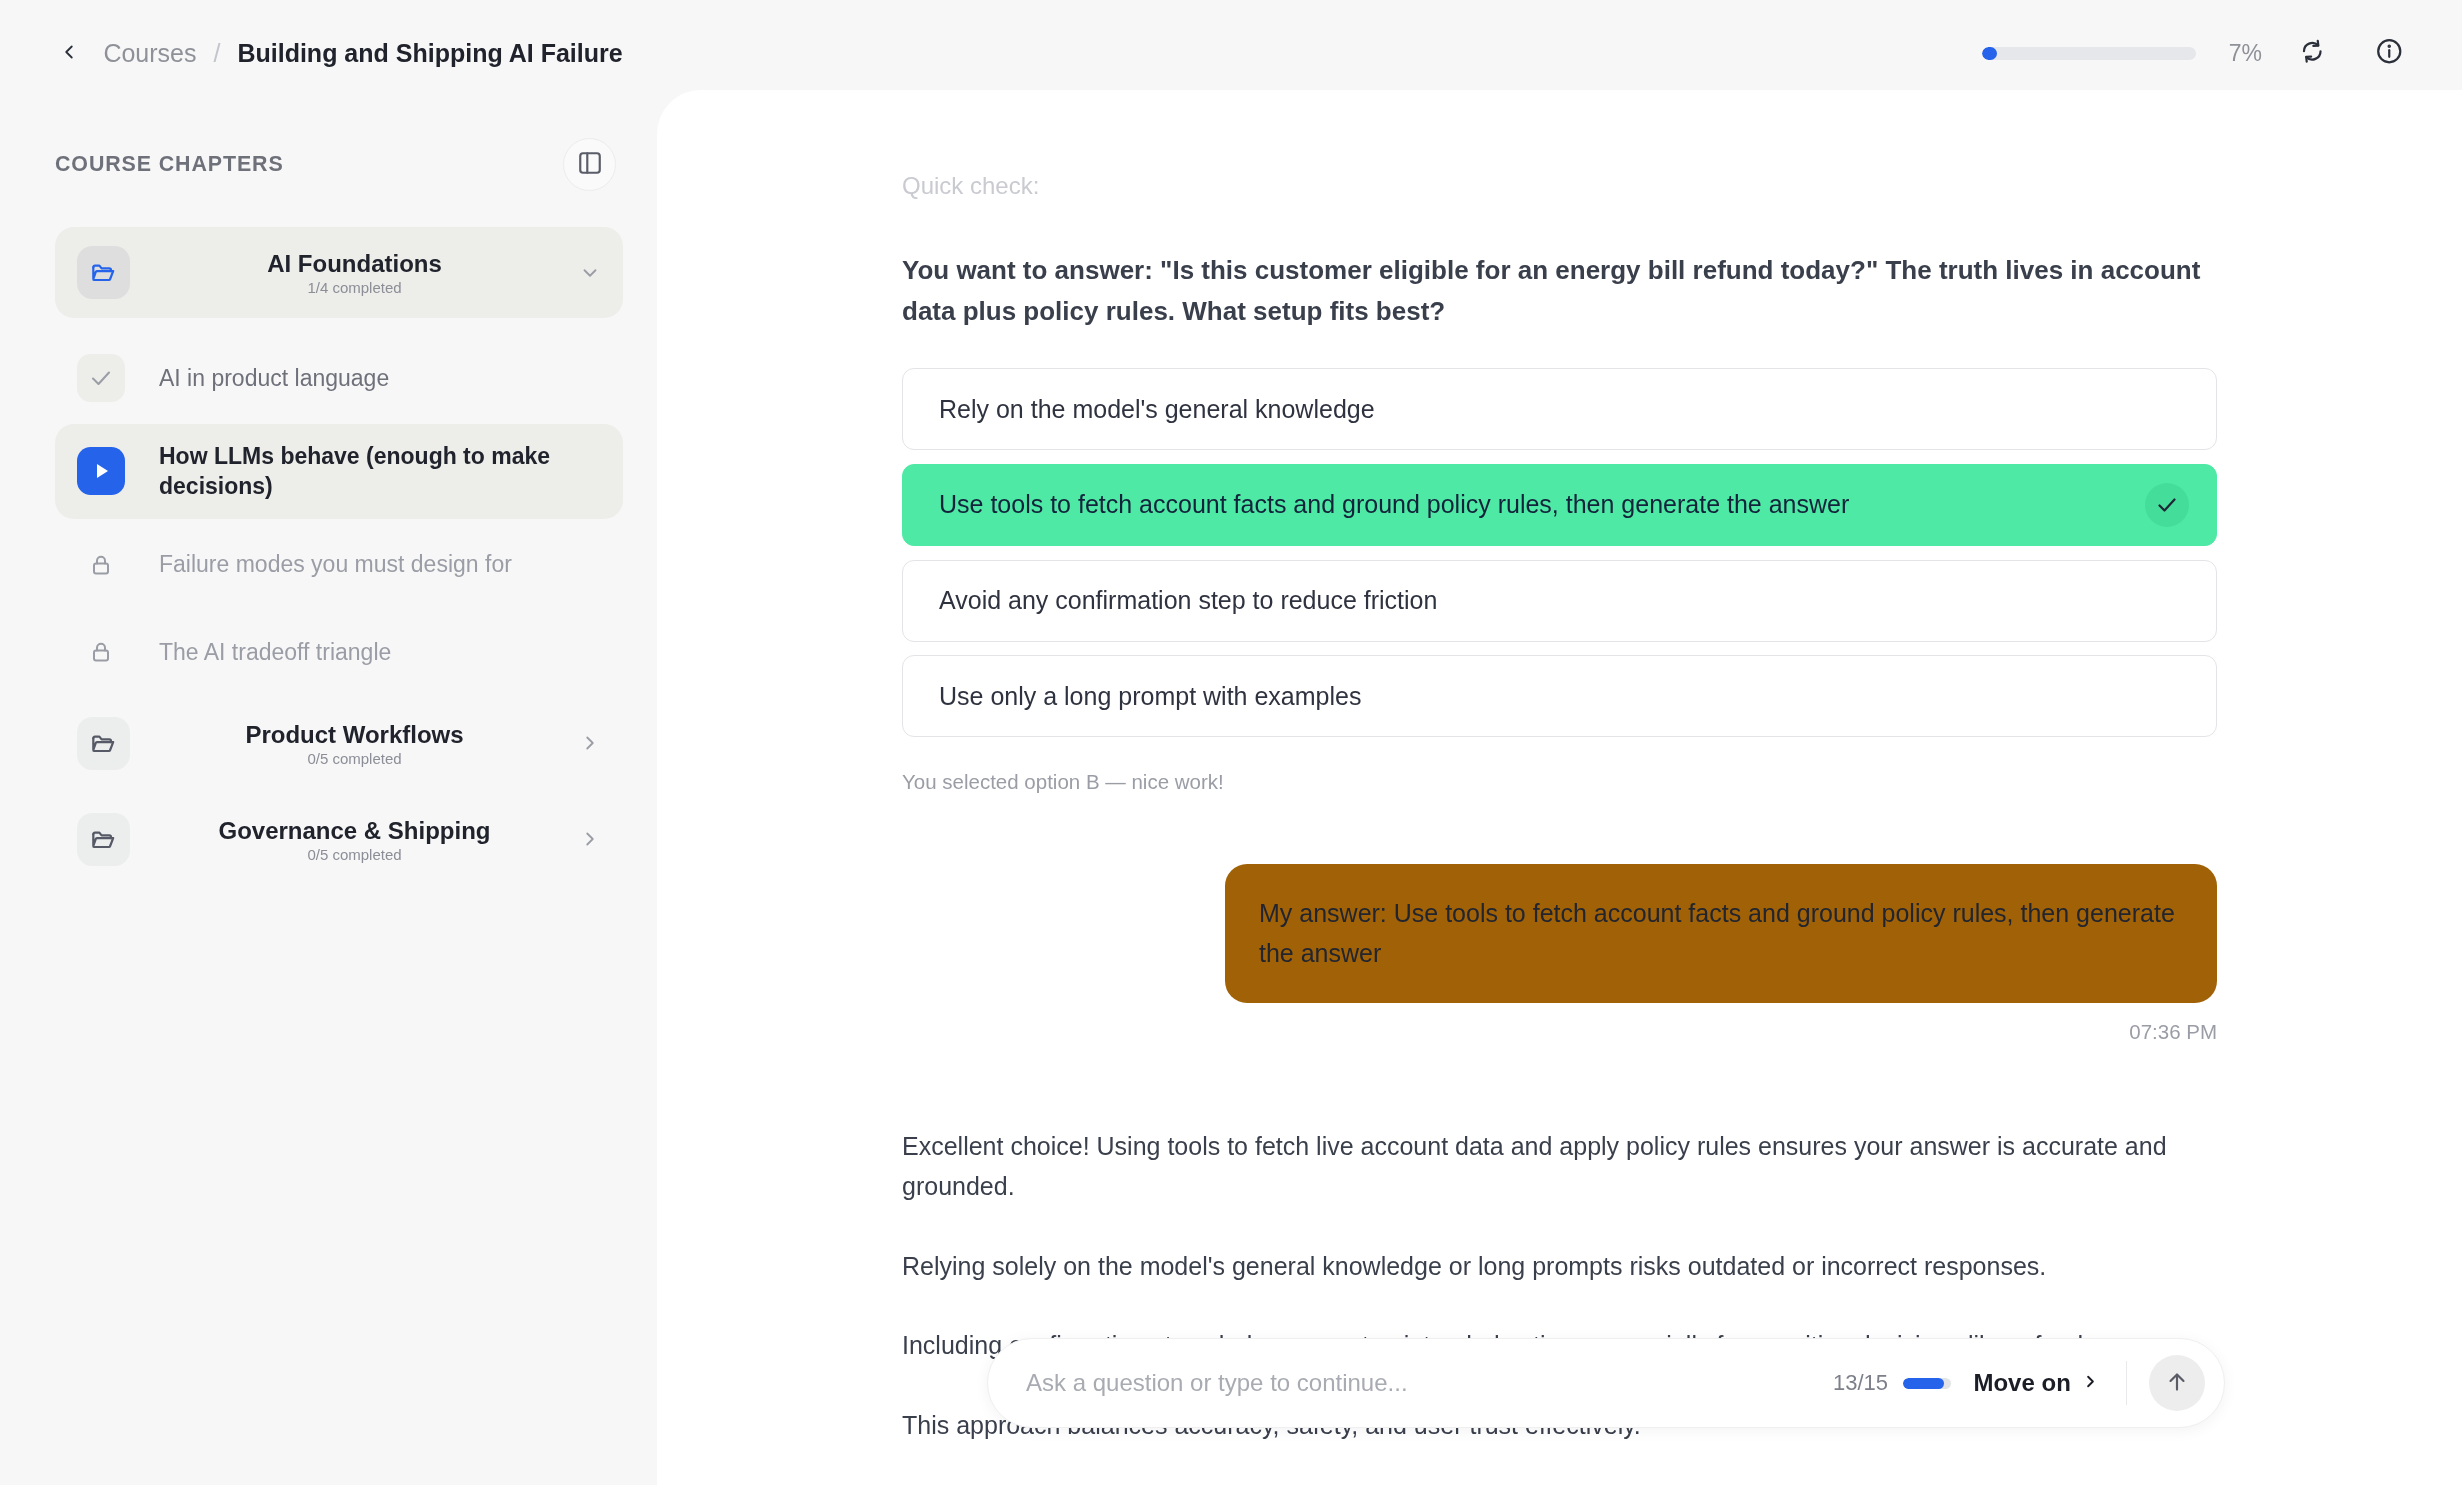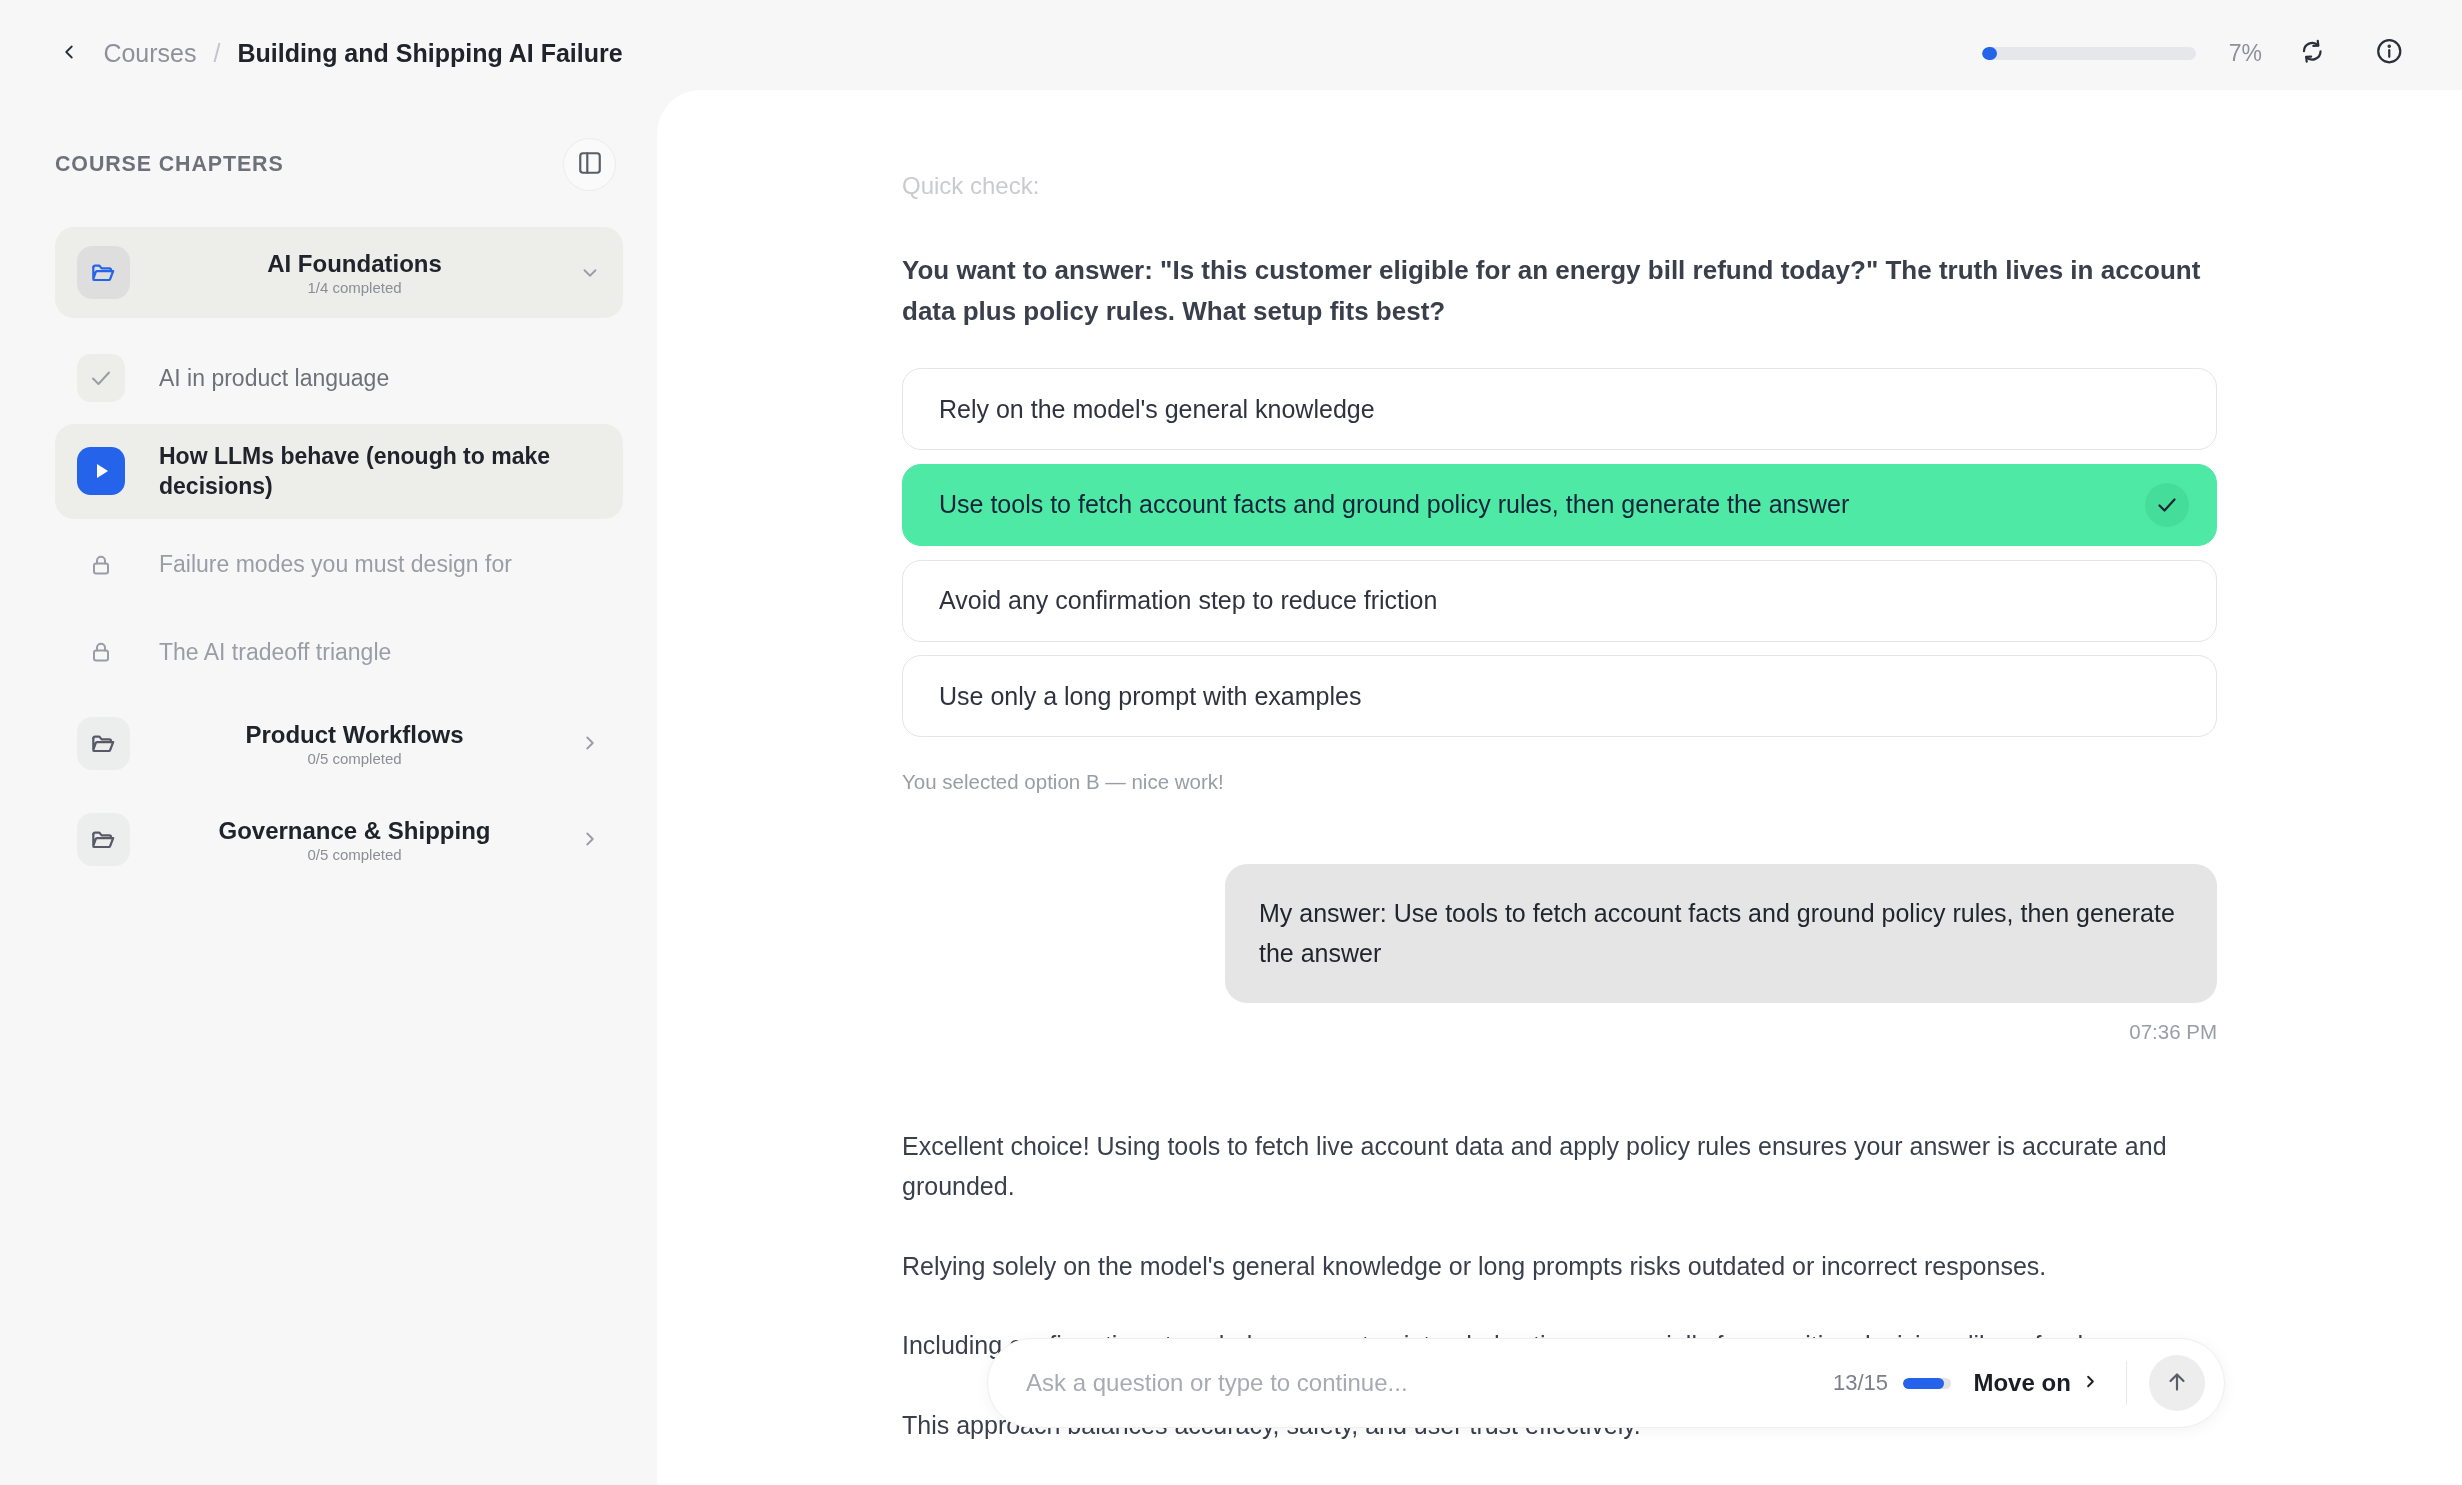--- a/index.html
+++ b/index.html
@@ -115,39 +115,39 @@
 
   .quick-check { font-size: 24px; color: #c9cbd1; margin-bottom: 50px; }
   .question {
     font-size: 26px; line-height: 1.58; color: #3a3f4c; font-weight: 700;
     margin-bottom: 36px;
   }
 
   .options { display: flex; flex-direction: column; gap: 13.7px; }
   .option {
     position: relative; min-height: 82px;
-    border: 0.9px solid #e4e4e8; border-radius: 19px; background: #ffffff;
+    border: 0.9px solid #e4e4e8; border-radius: 12px; background: #ffffff;
     display: flex; align-items: center; padding: 13px 36px;
     font-size: 25px; color: #2f3340;
   }
   .option.selected {
     background: #4fe9a6; border-color: #4fe9a6; color: #12233a; font-weight: 400;
   }
   .option .check-circle {
     position: absolute; right: 27px; top: 50%; transform: translateY(-50%);
     width: 44px; height: 44px; border-radius: 50%; background: #45dd9a;
     display: flex; align-items: center; justify-content: center; color: #1d2636;
   }
   .option .check-circle svg { width: 24px; height: 24px; }
 
   .feedback-note { font-size: 20.5px; color: #9a9da5; margin-top: 32.5px; }
 
   .user-msg-wrap { display: flex; flex-direction: column; align-items: flex-end; margin-top: 70px; }
   .user-bubble {
-    max-width: 992px; background: #e5e5e5; border-radius: 22px;
+    max-width: 992px; background: #a16207; border-radius: 22px;
     padding: 29px 34px; font-size: 25px; line-height: 1.62; color: #22252e;
   }
   .msg-time { font-size: 20.5px; color: #9a9da5; margin-top: 17px; }
 
   .assistant { margin-top: 82px; }
   .assistant p {
     font-size: 25px; line-height: 1.62; color: #3a3f4c; margin-bottom: 39px;
   }
 
   

